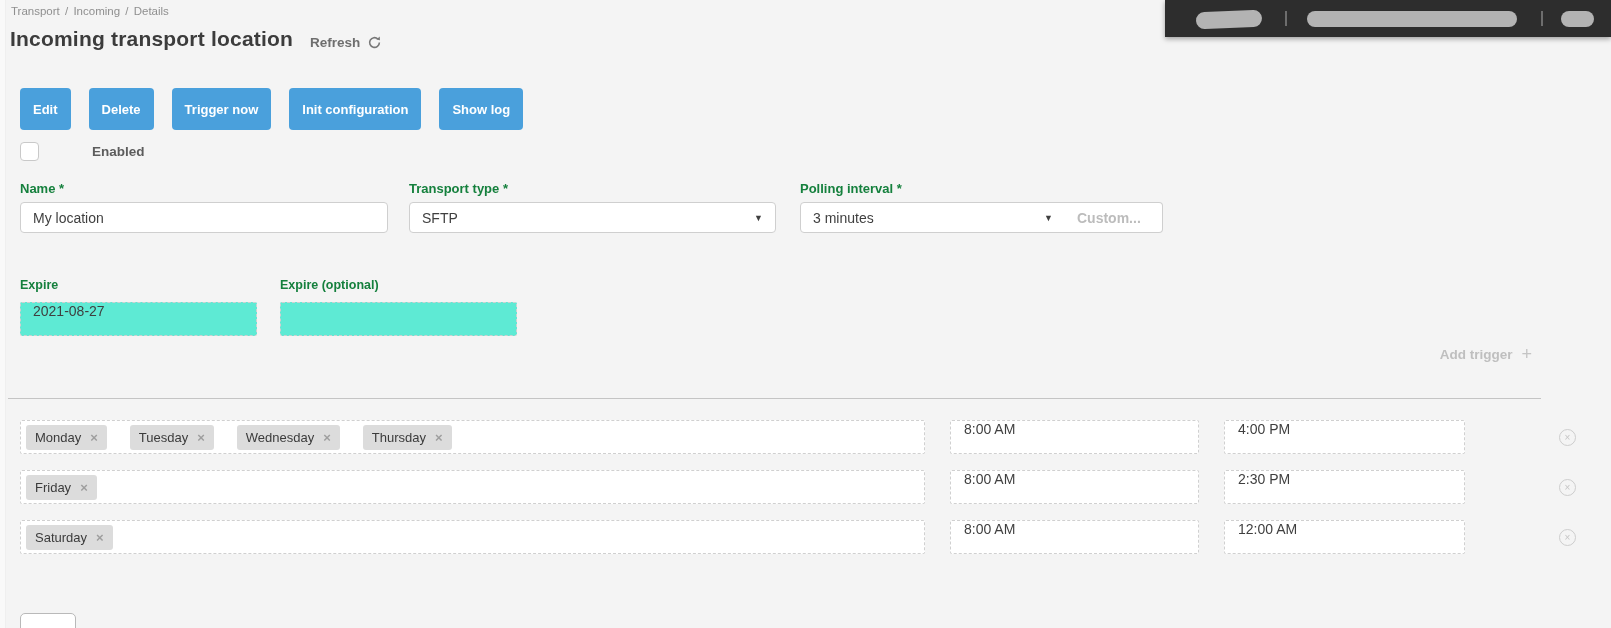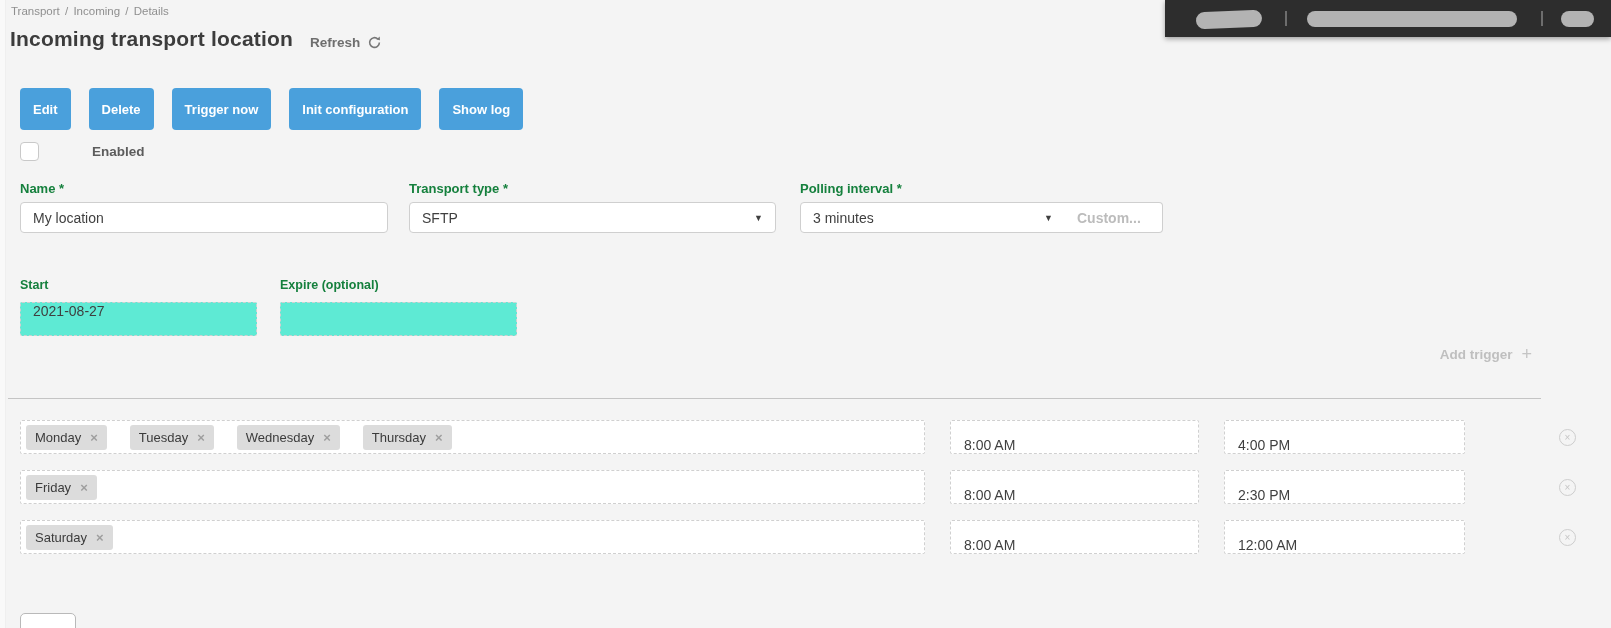--- a/index.html
+++ b/index.html
@@ -123,21 +123,21 @@
   .chip {
     background:#dcdcdc; border-radius:3px; height:25px;
     display:inline-flex; align-items:center; gap:9px; padding:0 9px;
     font-size:13px; color:#3b3b3b;
   }
   .chip .x { font-size:13px; font-weight:700; color:#9e9e9e; cursor:pointer; line-height:1; }
 
   .time-input {
     position:absolute; height:34px; background:#fff;
     border:1px dashed #d0d0d0; border-radius:2px;
-    display:flex; align-items:flex-end; padding:0 13px;
+    display:flex; align-items:flex-start; padding:0 13px;
   }
   .time-input input { border:none; width:100%; background:transparent; }
   .t-from { left:950px;  width:249px; }
   .t-to   { left:1224px; width:241px; }
 
   .row-remove {
     position:absolute; left:1559px; width:17px; height:17px;
     border:1px solid #cdcdcd; border-radius:50%;
     display:flex; align-items:center; justify-content:center;
     font-size:10px; color:#c6c6c6; cursor:pointer; line-height:1;
@@ -207,21 +207,21 @@
   <span>SFTP</span>
   <span class="caret">▼</span>
 </div>
 
 <div class="select sel-polling">
   <span>3 minutes</span>
   <span class="caret">▼</span>
 </div>
 <div class="custom-box">Custom...</div>
 
-<div class="field-label lbl-start">Start</div>
+<div class="field-label lbl-start">Expire</div>
 <div class="field-label lbl-expire">Expire (optional)</div>
 <div class="input-dashed start-input">
   <input class="native" type="text" value="2021-08-27" style="">
 </div>
 <div class="input-dashed expire-input">
   <input class="native" type="text" value="" style="">
 </div>
 
 <div class="add-trigger">
   <span>Add trigger</span>

